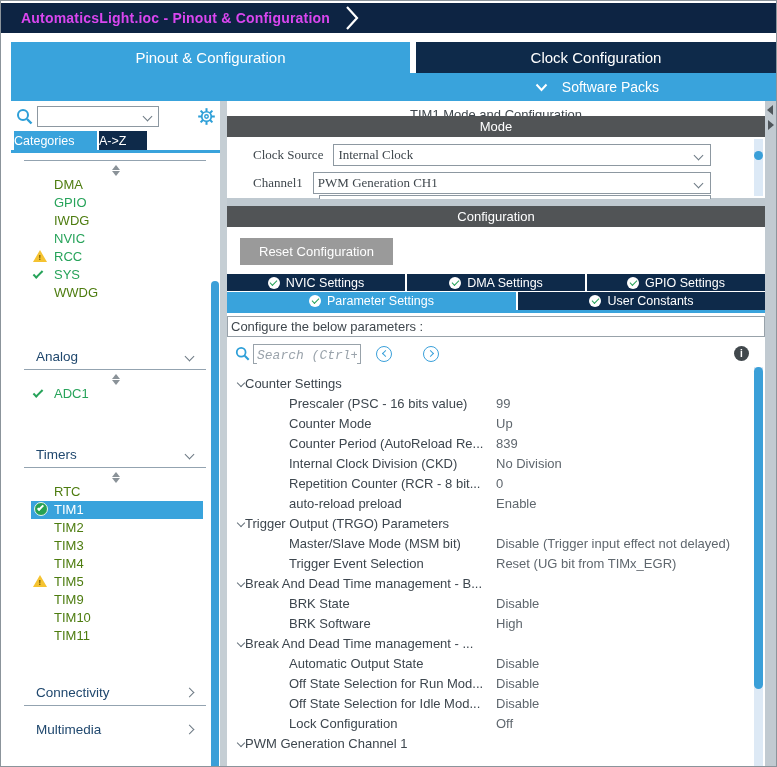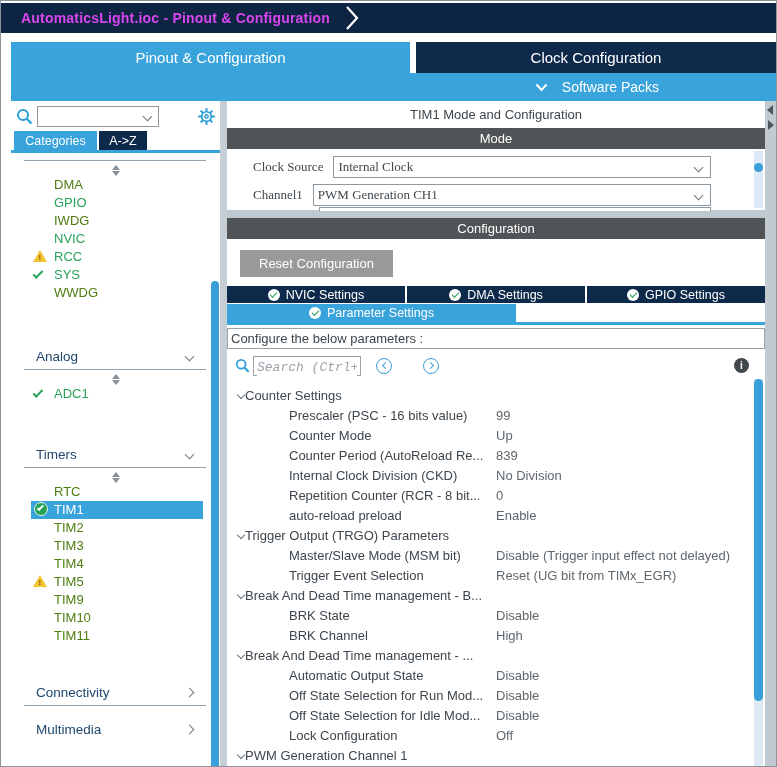--- a/index.html
+++ b/index.html
@@ -30,21 +30,21 @@
   
   .main { display: flex; height: 665px; padding-left: 10px; }
   
   .sidebar { position: relative; flex: 0 0 209px; background: #fff; }
   .searchrow { height: 30px; display:flex; align-items:center; padding: 0 4px 0 5px; }
   .combo { flex: 0 0 122px; height: 21px; border: 1px solid #8d98a1; margin-left: 4px;
     display:flex; align-items:center; justify-content:flex-end; padding-right:7px; background:#fff; }
   .combo input { border:none; outline:none; width: 90px; font-size:12px; }
   .spacer { flex: 1; }
   .sbtabs { display: flex; height: 19px; padding-left: 3px; }
-  .sbtab { display:flex; align-items:center; justify-content:center; color:#fff; font-size:12.5px; }
+  .sbtab { display:flex; align-items:center; justify-content:flex-start; color:#fff; font-size:12.5px; }
   .sbtab.cat { width: 83px; background: #39a3dc; }
   .sbtab.az { width: 48px; background: #0e2a4a; margin-left: 2px; }
   .sbunderline { height: 3px; background: #39a3dc; }
   .tree { position: relative; height: 613px; overflow: hidden; padding-top: 5px; }
   .sdiv { height: 1px; background: #93a3b0; margin: 2px 14px 0 13px; }
   .sortrow { height: 15px; padding-top: 4px; }
   .sortglyph { width: 9px; margin: 0 auto; }
   .sortglyph .up { width:0; height:0; margin:0 auto; border-left:4px solid transparent; border-right:4px solid transparent; border-bottom:5px solid #8a9298; }
   .sortglyph .dn { width:0; height:0; margin:1px auto 0; border-left:4px solid transparent; border-right:4px solid transparent; border-top:5px solid #8a9298; }
   .titem { position: relative; height: 18px; line-height: 18px; padding-left: 43px;
@@ -79,21 +79,21 @@
   .mt45 { margin-top:45px; } .mt42 { margin-top:42px; } .mt38 { margin-top:38px; } .mt14 { margin-top:14px; }
   
   .vsplit { flex: 0 0 7px; background: #c5ced4; }
   .strip { flex: 0 0 11px; background: #c1cad1; position: relative; }
   .strip .aleft { position:absolute; top:4px; left:2px; width:0; height:0;
     border-top:5px solid transparent; border-bottom:5px solid transparent; border-right:6px solid #4f565b; }
   .strip .aright { position:absolute; top:19px; left:3px; width:0; height:0;
     border-top:5px solid transparent; border-bottom:5px solid transparent; border-left:6px solid #4f565b; }
   
   .rpanel { flex: 1; display: flex; flex-direction: column; background:#fff; min-width:0; }
-  .rp-title { height:27px; line-height:27px; text-align:center; color:#3f474d; font-size:13px; background:#fff; }
+  .rp-title { height:15px; line-height:27px; text-align:center; color:#3f474d; font-size:13px; background:#fff; }
   .graybar { height:21px; line-height:21px; text-align:center; color:#fff; font-size:13px; background:#515456; }
   .mode-body { position:relative; height:61px; padding:6px 54px 0 26px;font-family:Liberation Serif, serif; }
   .mrow { display:flex; align-items:center; height:23px; margin-bottom:5px; }
   .mlabel { color:#3f474d; font-size:13px; margin-right:10px; white-space:nowrap; }
   .mselect { flex:1; height:22px; border:1px solid #8d98a1; background:#fff; position:relative;
     display:flex; align-items:center; padding:0 22px 0 4px; }
   .msel-val { color:#3f474d; font-size:13px; white-space:nowrap; overflow:hidden; }
   .mselect .chev-down { position:absolute; right:8px; top:7px; }
   .mpartial { position:absolute; left:92px; right:54px; bottom:-1px; height:4px;
     border:1px solid #8d98a1; border-bottom:none; background:#fff; }
@@ -440,20 +440,24 @@
             <div class="ctab">
               <span class="tabchk"></span>
               <span>GPIO Settings</span>
             </div>
           </div>
         <div class="ctabs2">
           <div class="ctab param">
             <span class="tabchk"></span>
             <span>Parameter Settings</span>
           </div>
+          <div class="ctab uconst">
+            <span class="tabchk"></span>
+            <span>User Constants</span>
+          </div>
         </div>
         <div class="ctab-underline"></div>
         <div class="banner">Configure the below parameters :</div>
 
         <div class="psearchrow">
           <svg width="15" height="15" viewBox="0 0 17 17">
             <circle cx="7" cy="7" r="5" fill="none" stroke="#2d9fd8" stroke-width="2"></circle>
             <line x1="11" y1="11" x2="15.5" y2="15.5" stroke="#2d9fd8" stroke-width="2.4"></line>
           </svg>
           <div class="pinput">
@@ -537,21 +541,21 @@
             </div>
 
             <div class="prow param">
 
               <span class="lbl">BRK State</span>
               <span class="val">Disable</span>
             </div>
 
             <div class="prow param">
 
-              <span class="lbl">BRK Channel</span>
+              <span class="lbl">BRK Software</span>
               <span class="val">High</span>
             </div>
 
             <div class="prow group">
               <span class="chev"></span>
               <span class="lbl">Break And Dead Time management - ...</span>
               <span class="val"></span>
             </div>
 
             <div class="prow param">

